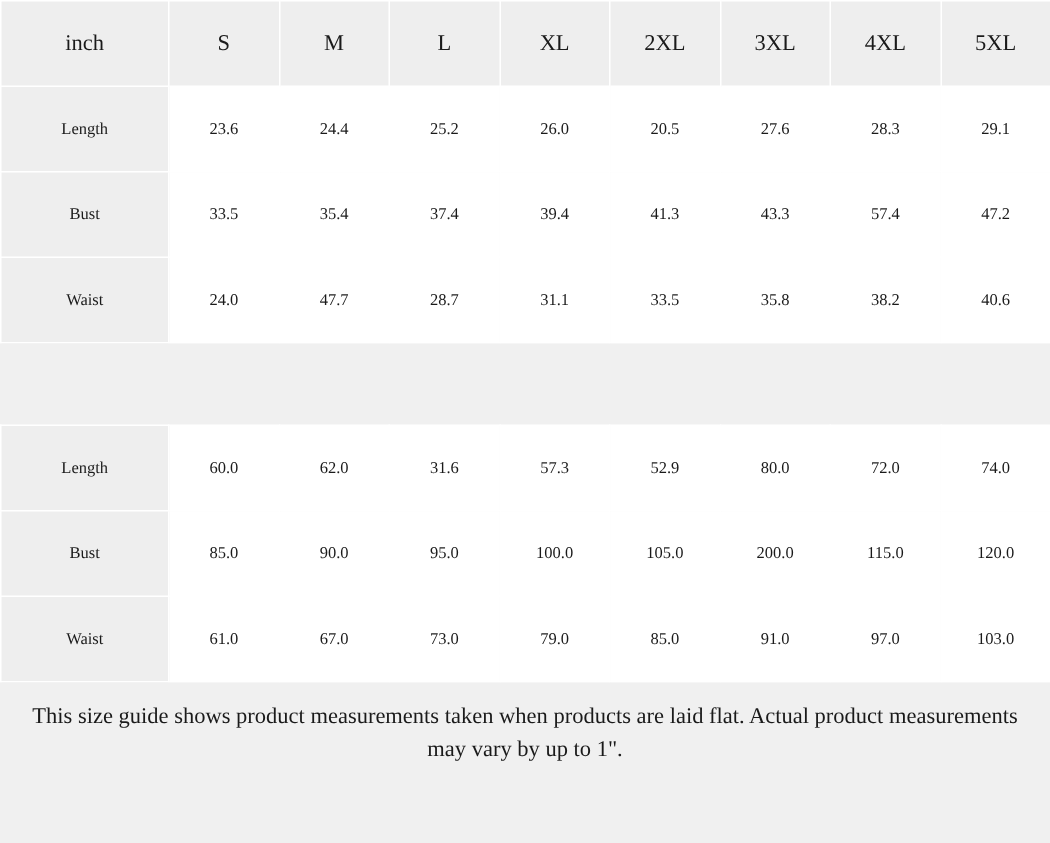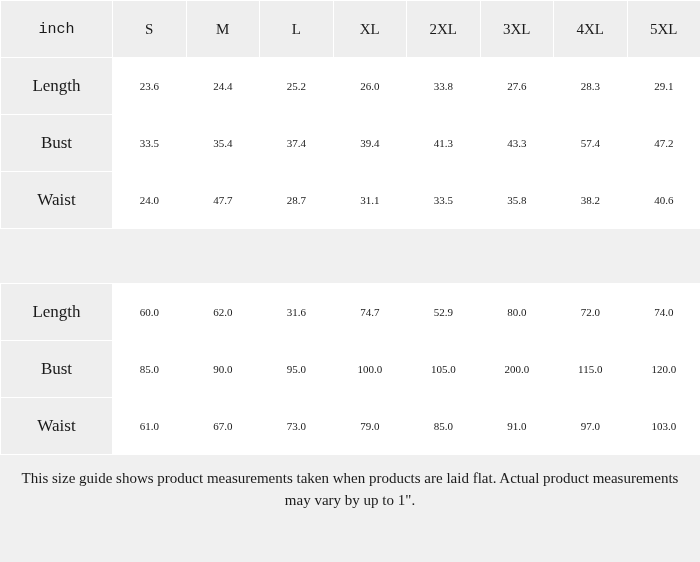--- a/index.html
+++ b/index.html
@@ -31,29 +31,28 @@
     text-align: center;
     vertical-align: middle;
     font-size: 15px;
     height: 56px;
     padding: 0;
     background: #ffffff;
   }
   table.size-table td.hdr-corner {
     background: #eeeeee;
     font-size: 15px;
-    font-family: Liberation Mono, monospace;
   }
   table.size-table td.hdr-col {
     background: #eeeeee;
     font-size: 15px;
   }
   table.size-table td.row-label {
     background: #eeeeee;
-    font-size: 17px;
+    font-size: 11px;
   }
   table.size-table td.val {
     background: #ffffff;
     font-size: 11px;
   }
   .col-first { width: 112px; }
   .col-rest { width: 73.5px; }
   .spacer-band {
     height: 54px;
     background: #f0f0f0;
@@ -98,21 +97,21 @@
         <td class="hdr-col">3XL</td>
         <td class="hdr-col">4XL</td>
         <td class="hdr-col">5XL</td>
       </tr>
       <tr>
         <td class="row-label">Length</td>
         <td class="val">23.6</td>
         <td class="val">24.4</td>
         <td class="val">25.2</td>
         <td class="val">26.0</td>
-        <td class="val">33.8</td>
+        <td class="val">20.5</td>
         <td class="val">27.6</td>
         <td class="val">28.3</td>
         <td class="val">29.1</td>
       </tr>
       <tr>
         <td class="row-label">Bust</td>
         <td class="val">33.5</td>
         <td class="val">35.4</td>
         <td class="val">37.4</td>
         <td class="val">39.4</td>
@@ -148,21 +147,21 @@
         <col class="col-rest">
         <col class="col-rest">
         <col class="col-rest">
     </colgroup>
     <tbody>
       <tr>
         <td class="row-label">Length</td>
         <td class="val">60.0</td>
         <td class="val">62.0</td>
         <td class="val">31.6</td>
-        <td class="val">74.7</td>
+        <td class="val">57.3</td>
         <td class="val">52.9</td>
         <td class="val">80.0</td>
         <td class="val">72.0</td>
         <td class="val">74.0</td>
       </tr>
       <tr>
         <td class="row-label">Bust</td>
         <td class="val">85.0</td>
         <td class="val">90.0</td>
         <td class="val">95.0</td>

